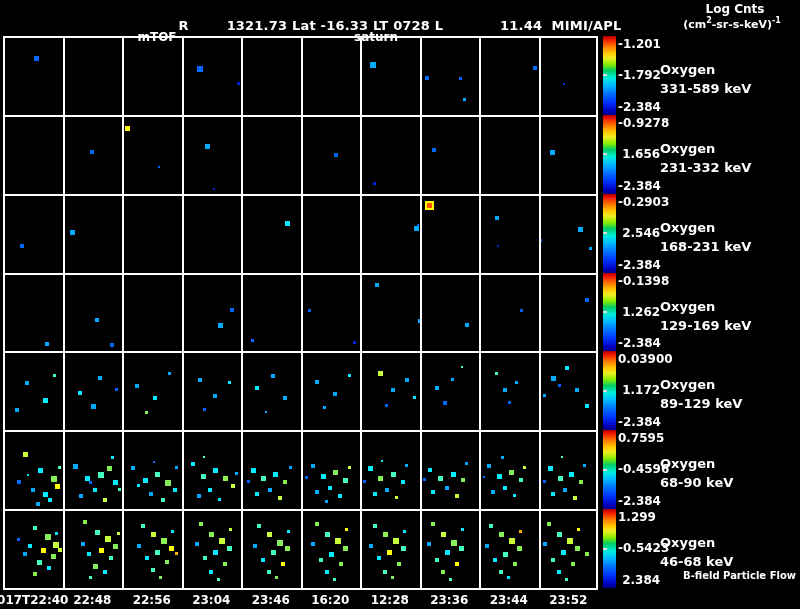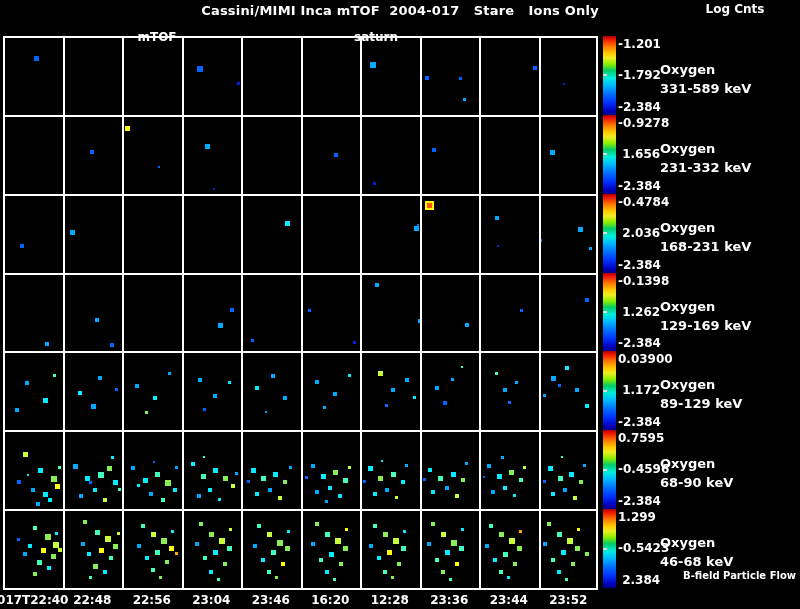--- a/index.html
+++ b/index.html
@@ -21,22 +21,23 @@
   .cblab{position:absolute;left:618px;font-weight:bold;font-size:12px;white-space:pre;z-index:3;}
   .species{position:absolute;left:660px;font-weight:bold;font-size:13px;z-index:3;line-height:19px;white-space:pre;}
   .xlab{position:absolute;top:593px;width:84px;text-align:center;font-weight:bold;font-size:12px;z-index:3;white-space:pre;}
   .saturn{position:absolute;top:30px;transform:translateX(-50%);font-weight:bold;font-size:12px;z-index:4;white-space:pre;}
   .bfield{position:absolute;top:570px;right:4px;font-weight:bold;font-size:10px;z-index:4;white-space:pre;}
 </style>
 </head>
 <body>
 
 <div class="screen">
-  <div class="t-line t1">Cassini/MIMI Inca mTOF  2004-017   Stare   Ions Only</div>
+  <div class="t-line t2">R        1321.73 Lat -16.33 LT 0728 L            11.44  MIMI/APL</div>
   <div class="logcnts">Log Cnts</div>
+  <div class="units"><span>(cm</span><sup>2</sup><span>-sr-s-keV)</span><sup>-1</sup></div>
   <div class="saturn" id="saturn1" style="left: 157px;">mTOF</div>
   <div class="saturn" id="saturn2" style="left: 376px;">saturn</div>
   <div class="bfield">B-field Particle Flow</div>
   <div id="plot"></div>
 <div class="gline" style="left: 3px; top: 36px; width: 1.5px; height: 552px;"></div>
     <div class="gline" style="left: 63px; top: 36px; width: 1.5px; height: 552px;"></div>
     <div class="gline" style="left: 122px; top: 36px; width: 1.5px; height: 552px;"></div>
     <div class="gline" style="left: 182px; top: 36px; width: 1.5px; height: 552px;"></div>
     <div class="gline" style="left: 241px; top: 36px; width: 1.5px; height: 552px;"></div>
     <div class="gline" style="left: 301px; top: 36px; width: 1.5px; height: 552px;"></div>
@@ -81,22 +82,22 @@
     <div class="dot" style="left: 90px; top: 150px; width: 4px; height: 4px; background: rgb(0, 102, 255);"></div>
     <div class="dot" style="left: 205px; top: 144px; width: 5px; height: 5px; background: rgb(0, 170, 255);"></div>
     <div class="dot" style="left: 334px; top: 153px; width: 4px; height: 4px; background: rgb(0, 102, 255);"></div>
     <div class="dot" style="left: 432px; top: 148px; width: 4px; height: 4px; background: rgb(0, 102, 255);"></div>
     <div class="dot" style="left: 550px; top: 150px; width: 5px; height: 5px; background: rgb(0, 170, 255);"></div>
     <div class="dot" style="left: 373px; top: 182px; width: 3px; height: 3px; background: rgb(0, 34, 221);"></div>
     <div class="dot" style="left: 158px; top: 166px; width: 2px; height: 2px; background: rgb(0, 102, 255);"></div>
     <div class="dot" style="left: 213px; top: 188px; width: 2px; height: 2px; background: rgb(0, 34, 221);"></div>
     <div class="cbar" style="top: 193.714px; height: 78.8571px;"></div>
     <div class="cbtick" style="top: 232.143px;"></div>
-    <div class="cblab" style="top: 194.714px;">-0.4784</div>
-    <div class="cblab" style="top: 225.714px;"> 2.036</div>
+    <div class="cblab" style="top: 194.714px;">-0.2903</div>
+    <div class="cblab" style="top: 225.714px;"> 2.546</div>
     <div class="cblab" style="top: 257.571px;">-2.384</div>
     <div class="species" style="top: 217.714px;">Oxygen
 168-231 keV</div>
     <div class="dot" style="left: 425px; top: 201px; width: 9px; height: 9px; background: rgb(255, 255, 0);"></div>
     <div class="dot" style="left: 427px; top: 203px; width: 5px; height: 5px; background: rgb(255, 85, 0);"></div>
     <div class="dot" style="left: 70px; top: 230px; width: 5px; height: 5px; background: rgb(0, 170, 255);"></div>
     <div class="dot" style="left: 285px; top: 221px; width: 5px; height: 5px; background: rgb(0, 238, 255);"></div>
     <div class="dot" style="left: 414px; top: 226px; width: 5px; height: 5px; background: rgb(0, 170, 255);"></div>
     <div class="dot" style="left: 417px; top: 224px; width: 2px; height: 2px; background: rgb(0, 102, 255);"></div>
     <div class="dot" style="left: 495px; top: 216px; width: 4px; height: 4px; background: rgb(0, 170, 255);"></div>

